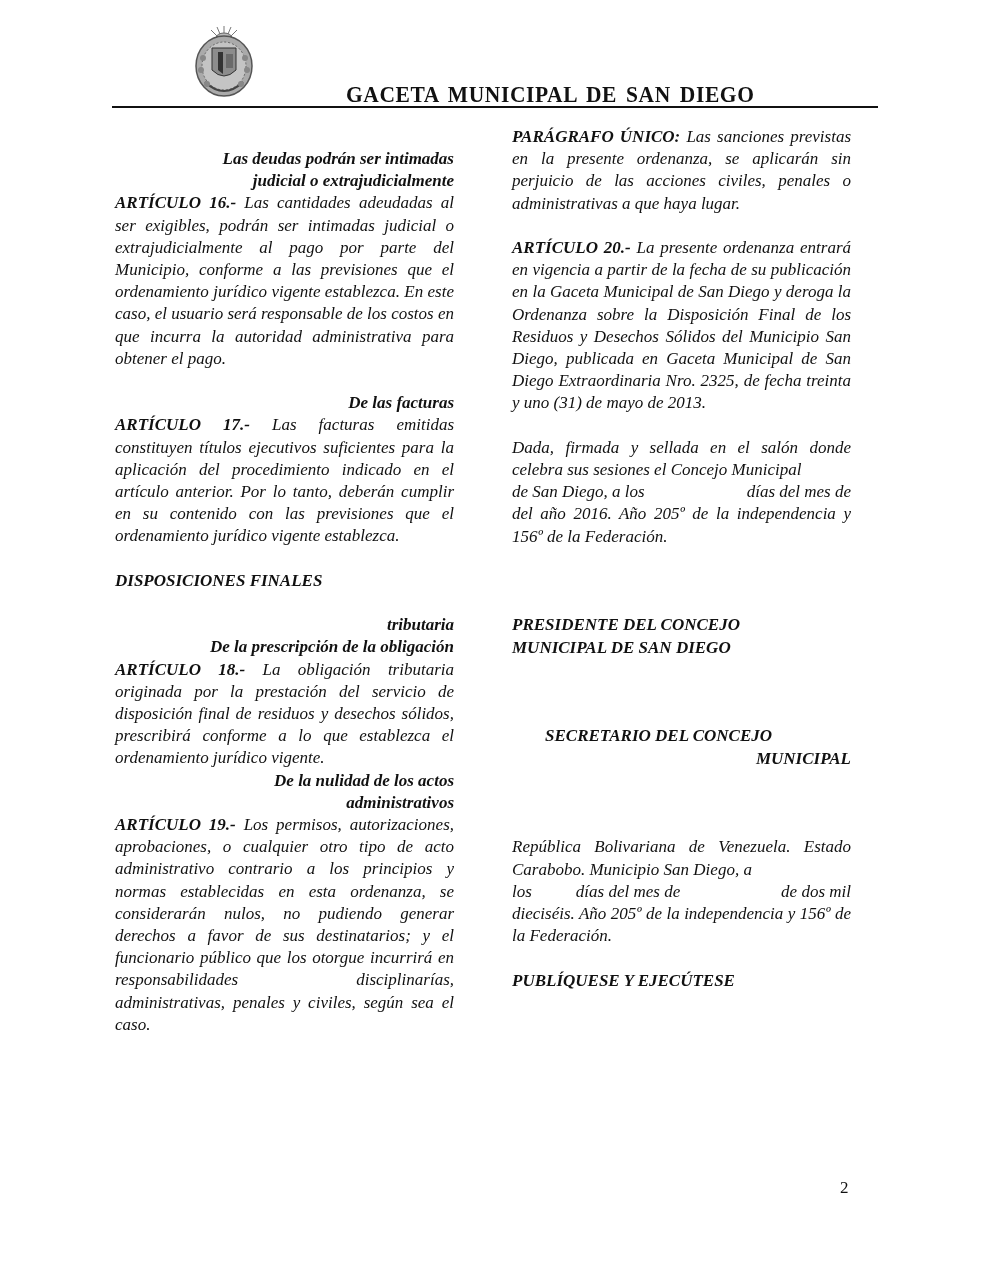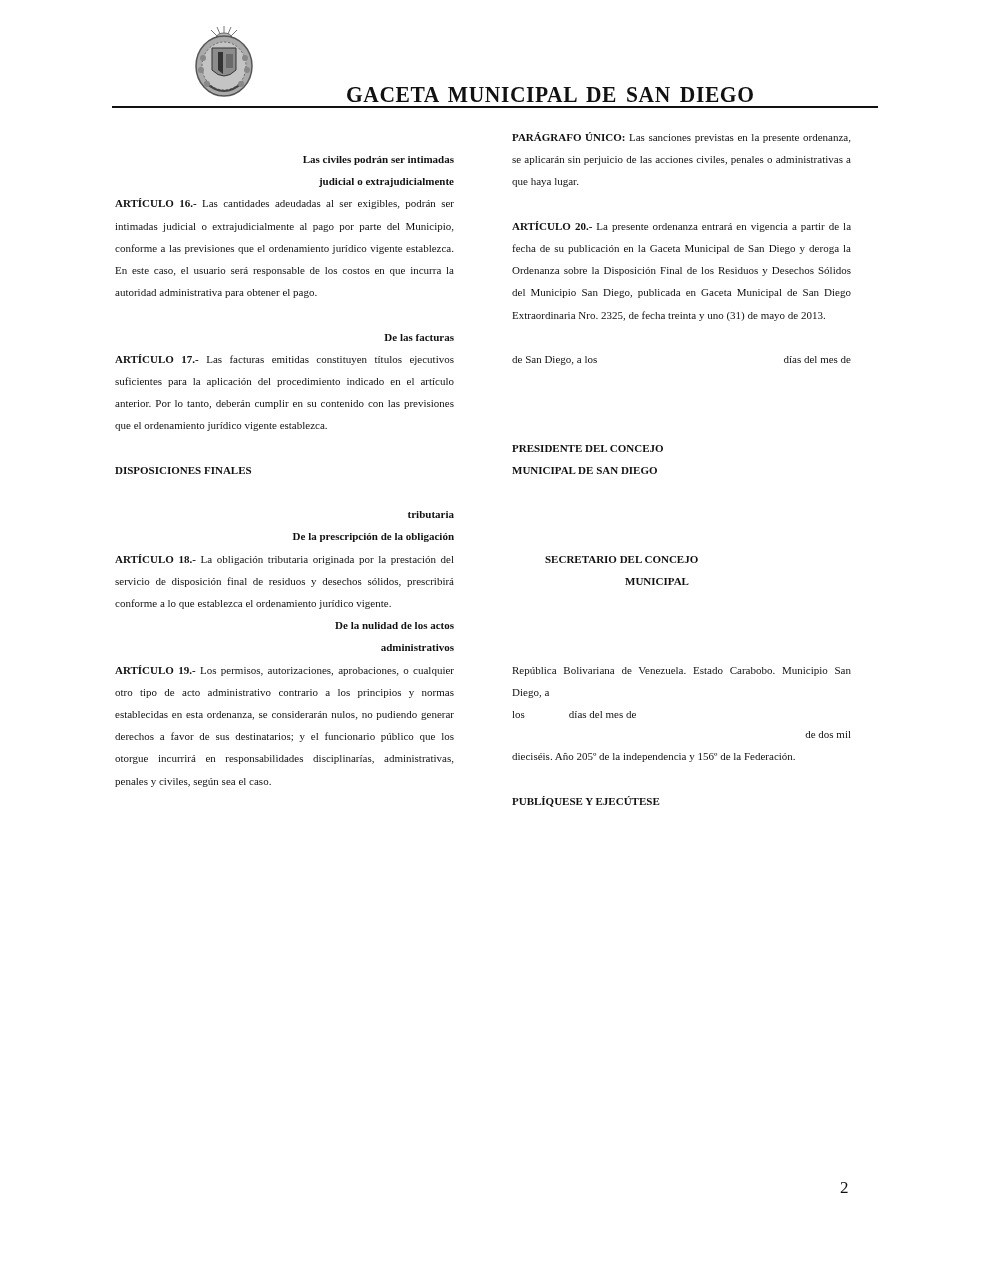--- a/index.html
+++ b/index.html
@@ -8,21 +8,21 @@
 
     .logo { position: absolute; left: 193px; top: 24px; width: 62px; height: 76px; }
     .header-title {
       position: absolute; left: 346px; top: 82px;
       font-family: "Liberation Serif", serif; font-weight: bold;
       font-size: 21.5px; letter-spacing: 0.6px; word-spacing: 3px; color: #111;
       transform: scaleY(1.05); transform-origin: left top;
     }
     .header-rule { position: absolute; left: 112px; top: 106px; width: 766px; height: 2px; background: #111; }
 
-    .col { position: absolute; width: 339px; font-size: 11px; line-height: 22.2px; }
+    .col { position: absolute; width: 339px; font-size: 17px; line-height: 22.2px; font-style: italic; }
     .col-left { left: 115px; top: 148px; }
     .col-right { left: 512px; top: 126px; }
 
     .p { text-align: justify; text-align-last: left; }
     .heading-right { text-align: right; font-weight: bold; }
     .bold { font-weight: bold; }
     .gap { height: 22.2px; }
 
     .page-number { position: absolute; left: 840px; top: 1178px; font-size: 17px; }
   </style>
@@ -54,21 +54,21 @@
       <circle cx="14" cy="60" r="3"></circle>
       <circle cx="48" cy="60" r="3"></circle>
     </g>
 </svg>
 <div class="header-title">GACETA  MUNICIPAL  DE  SAN  DIEGO</div>
 <div class="header-rule"></div>
 
 <div class="col col-left">
   <div>
     <div class="heading-right">
-      <div>Las civiles podrán ser intimadas</div>
+      <div>Las deudas podrán ser intimadas</div>
       <div>judicial o extrajudicialmente</div>
     </div>
     <div class="p"><span class="bold">ARTÍCULO 16.-</span> <span>Las cantidades adeudadas al ser exigibles, podrán ser intimadas judicial o extrajudicialmente al pago por parte del Municipio, conforme a las previsiones que el ordenamiento jurídico vigente establezca. En este caso, el usuario será responsable de los costos en que incurra la autoridad administrativa para obtener el pago.</span></div>
   </div>
   <div class="gap"></div>
   <div>
     <div class="heading-right">De las facturas</div>
     <div class="p"><span class="bold">ARTÍCULO 17.-</span> <span>Las facturas emitidas constituyen títulos ejecutivos suficientes para la aplicación del procedimiento indicado en el artículo anterior. Por lo tanto, deberán cumplir en su contenido con las previsiones que el ordenamiento jurídico vigente establezca.</span></div>
   </div>
   <div class="gap"></div>
@@ -93,48 +93,50 @@
 </div>
 
 <div class="col col-right">
   <div class="p"><span class="bold">PARÁGRAFO ÚNICO:</span> <span>Las sanciones previstas en la presente ordenanza, se aplicarán sin perjuicio de las acciones civiles, penales o administrativas a que haya lugar.</span></div>
   <div class="gap"></div>
   <div>
     <div class="p"><span class="bold">ARTÍCULO 20.-</span> <span>La presente ordenanza entrará en vigencia a partir de la fecha de su publicación en la Gaceta Municipal de San Diego y deroga la Ordenanza sobre la Disposición Final de los Residuos y Desechos Sólidos del Municipio San Diego, publicada en Gaceta Municipal de San Diego Extraordinaria Nro. 2325, de fecha treinta y uno (31) de mayo de 2013.</span></div>
   </div>
   <div class="gap"></div>
   <div>
+    <div class="p">Dada, firmada y sellada en el salón donde celebra sus sesiones el Concejo Municipal</div>
     <div style="display:flex;justify-content:space-between;text-align:center;">
       <span>de San Diego, a los</span>
       <span>días del mes de</span>
     </div>
+    <div class="p">del año 2016. Año 205º de la independencia y 156º de la Federación.</div>
   </div>
   <div class="gap"></div>
   <div class="gap"></div>
   <div class="gap"></div>
   <div class="bold">
     <div>PRESIDENTE DEL CONCEJO</div>
     <div>MUNICIPAL DE SAN DIEGO</div>
   </div>
   <div class="gap"></div>
   <div class="gap"></div>
   <div class="gap"></div>
   <div class="bold">
     <div style="padding-left:33px;">SECRETARIO DEL CONCEJO</div>
-    <div style="padding-left:113px;">MUNICIPAL</div>
+    <div style="padding-left:113px;text-align:right;">MUNICIPAL</div>
   </div>
   <div class="gap"></div>
   <div class="gap"></div>
   <div class="gap"></div>
   <div>
     <div class="p">República Bolivariana de Venezuela. Estado Carabobo. Municipio San Diego, a</div>
     <div style="display:flex;">
       <span>los</span>
       <span style="margin-left:44px;">días del mes de</span>
-      <span style="margin-left:auto;margin-top:20px;">de dos mil</span>
+      <span style="margin-left:auto;">de dos mil</span>
     </div>
     <div class="p">dieciséis. Año 205º de la independencia y 156º de la Federación.</div>
   </div>
   <div class="gap"></div>
   <div class="bold">PUBLÍQUESE Y EJECÚTESE</div>
 </div>
 
 <div class="page-number">2</div>
 
 </body></html>

